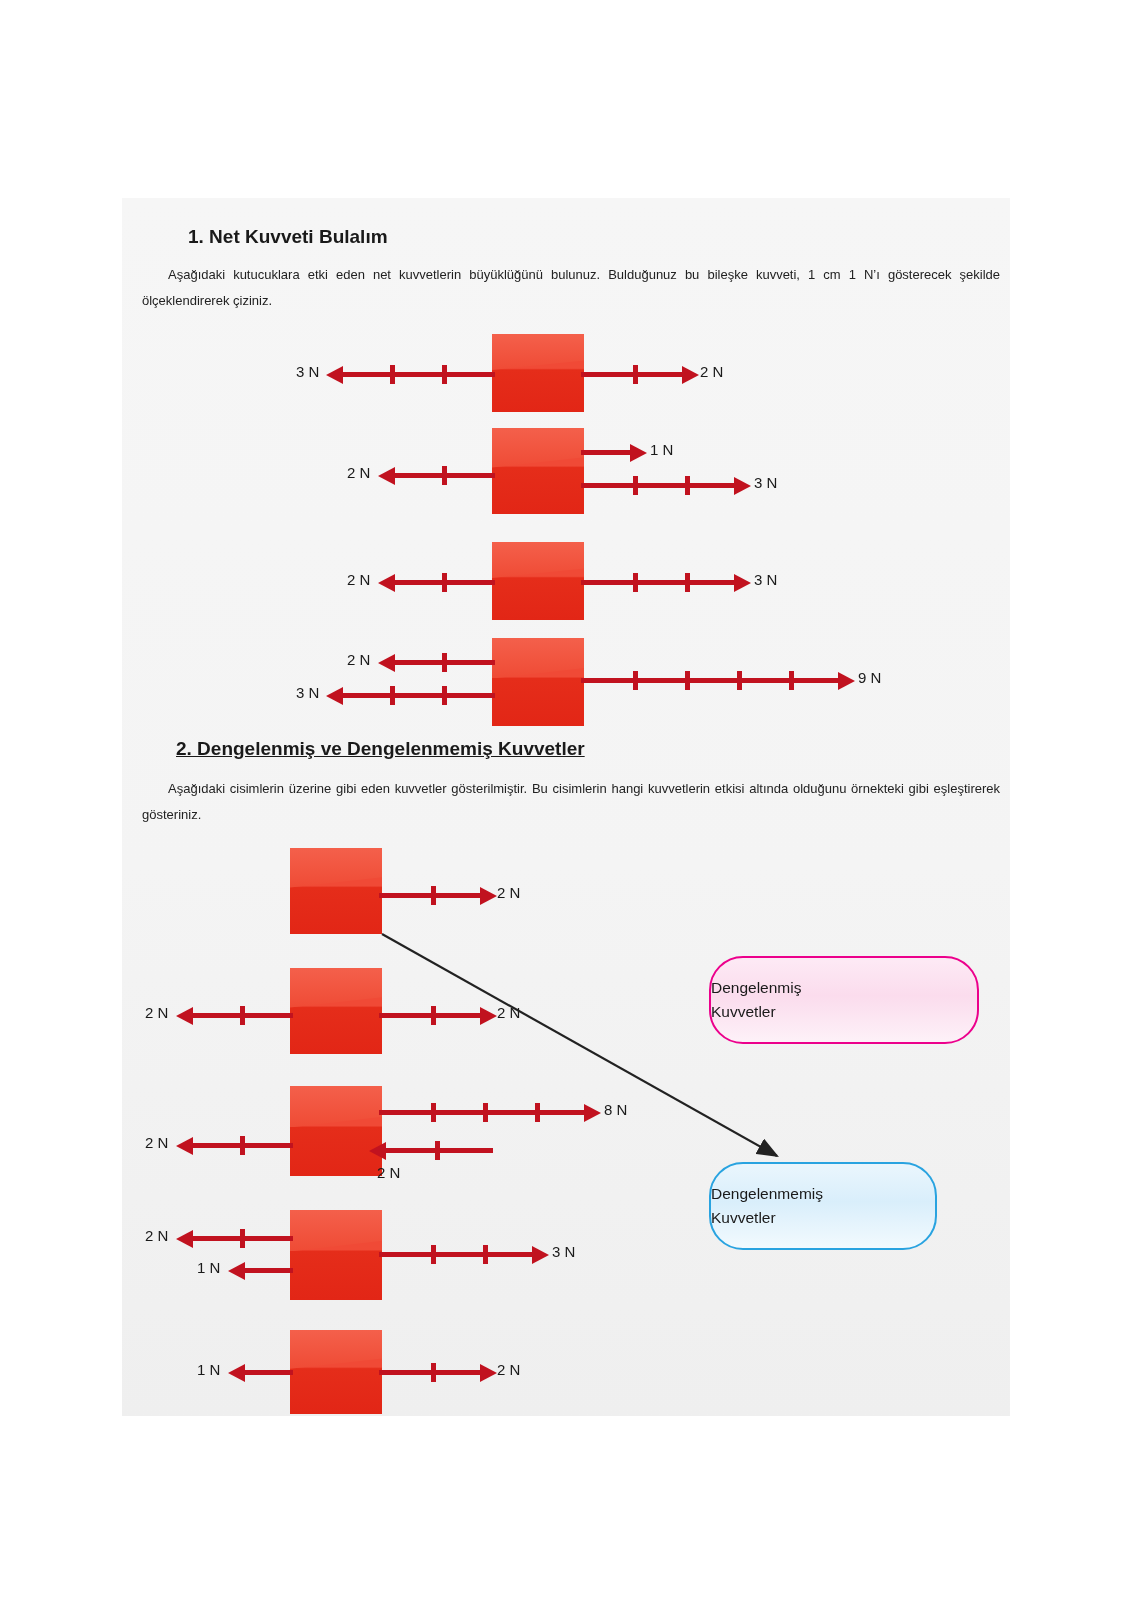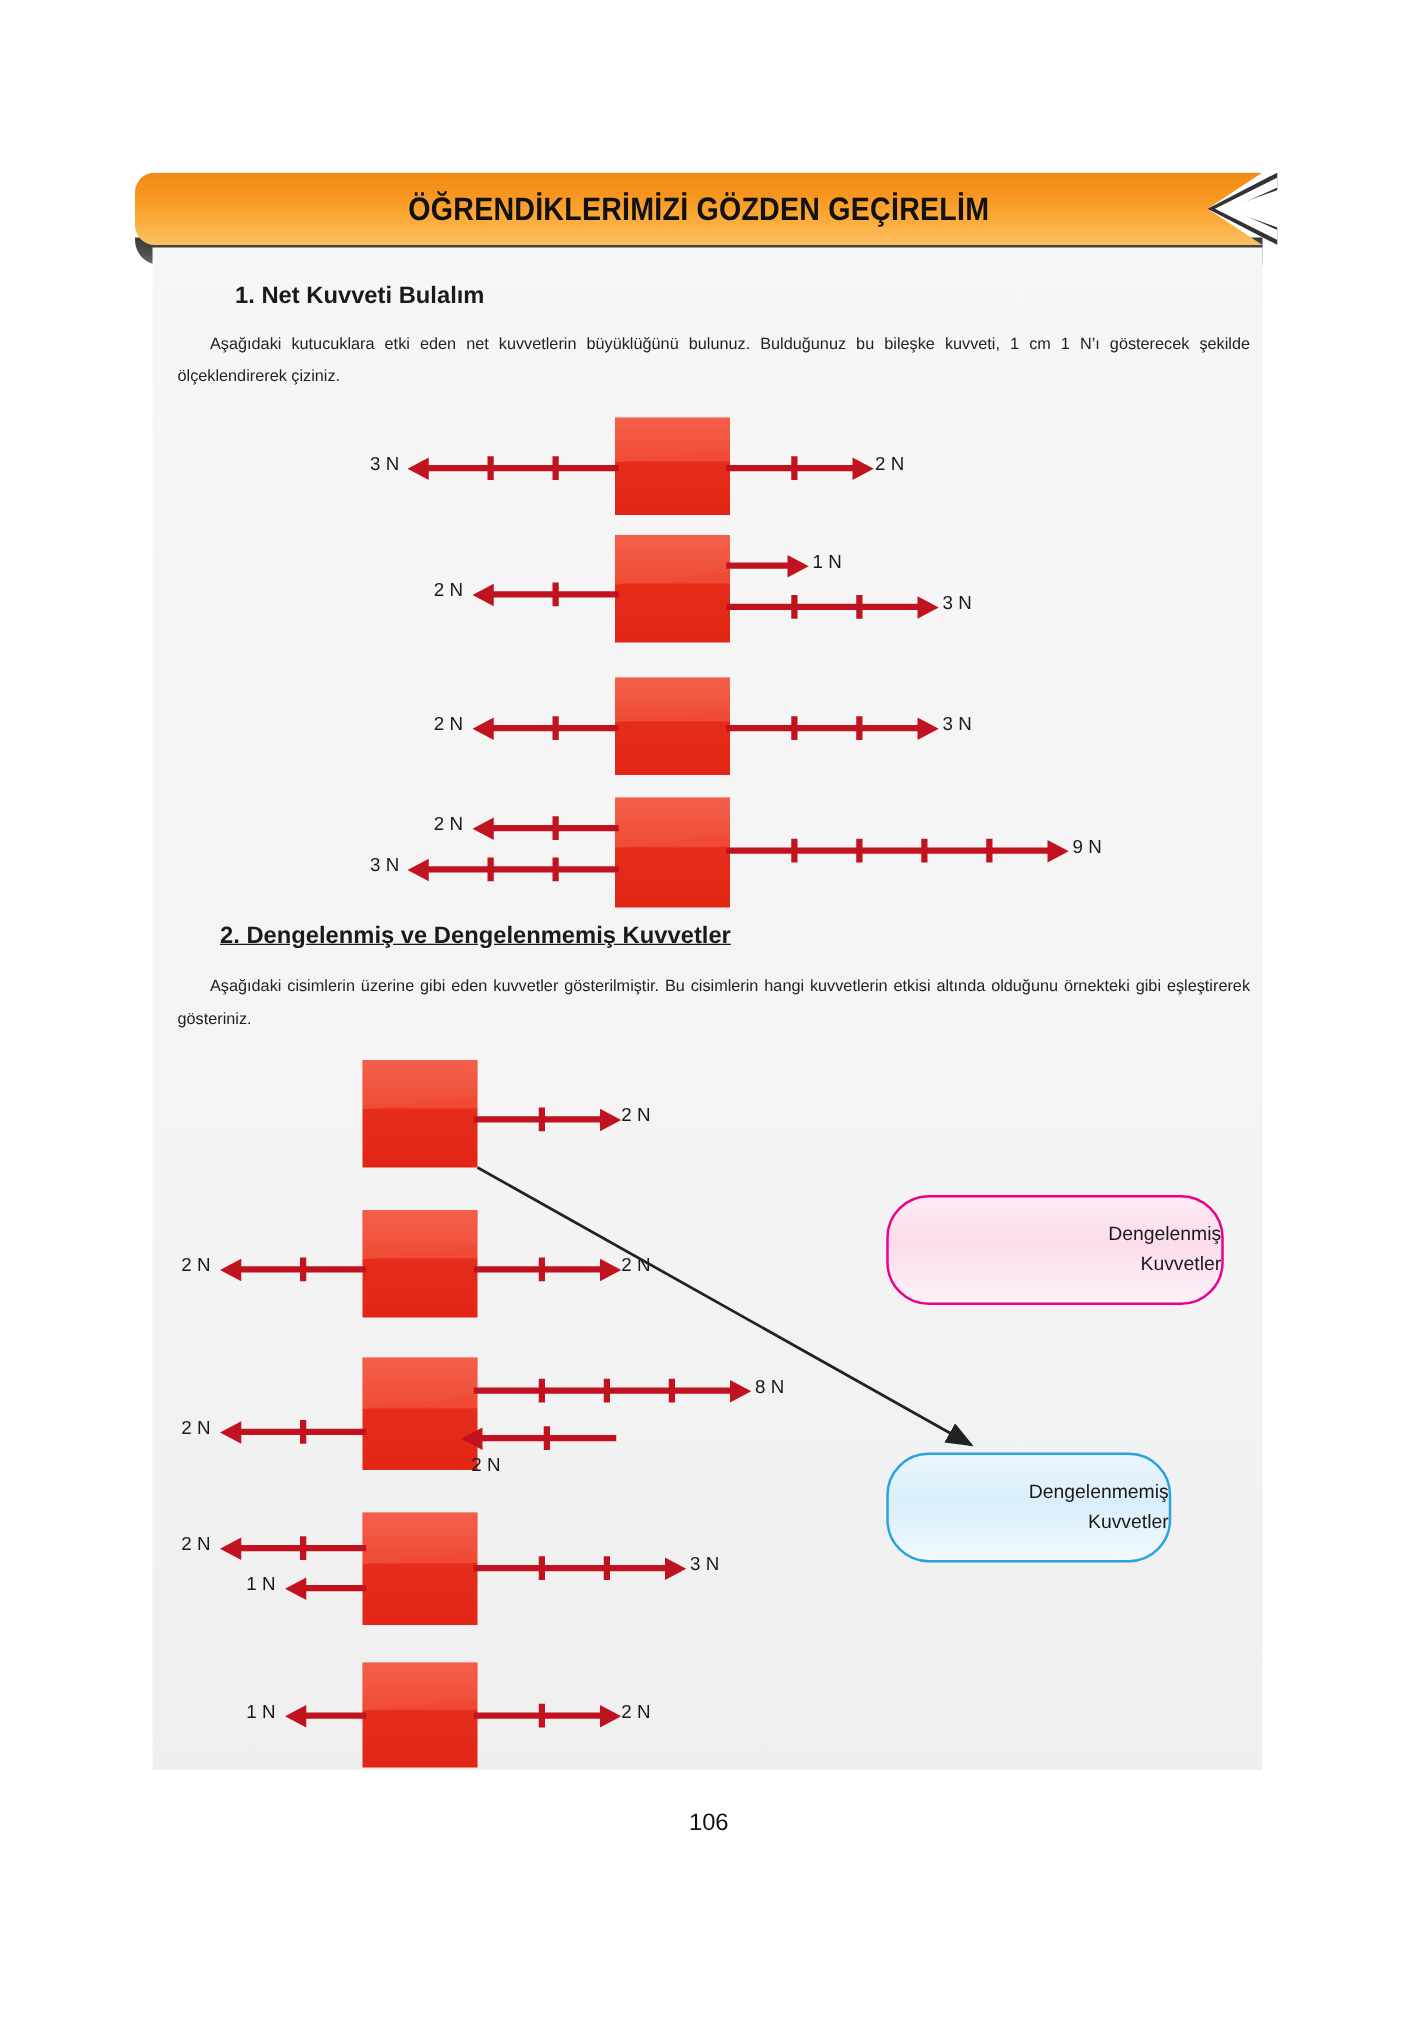--- a/index.html
+++ b/index.html
@@ -72,21 +72,21 @@
   .arrow.right .head { right:-14px; border-left:17px solid #c1121f; }
   .arrow.left  .head { left:-14px;  border-right:17px solid #c1121f; }
   .tick { position:absolute; top:-7px; width:5px; height:19px; background:#c1121f; }
   .lbl {
     position:absolute; font-size:15px; color:#1a1a1a; white-space:nowrap;
   }
 
   
   .cat {
     position:absolute; border-radius:34px;
-    display:flex; flex-direction:column; align-items:flex-end; justify-content:center;
+    display:flex; flex-direction:column; align-items:flex-start; justify-content:center;
     font-size:15.5px; color:#1a1a1a; line-height:24px; text-align:center;
   }
   .cat.pink {
     border:2px solid #ec008c;
     background: linear-gradient(180deg,#fdeaf5 0%, #fbdced 45%, #fdf1f8 100%);
   }
   .cat.blue {
     border:2px solid #29a3e0;
     background: linear-gradient(180deg,#eaf6fd 0%, #d9eefb 45%, #f2fafe 100%);
   }
@@ -97,30 +97,20 @@
   .pageno {
     position:absolute; left:0; top:1448px; width:1134px; text-align:center;
     font-size:19px; color:#111;
   }
 </style>
 </head>
 <body>
 
 <div class="page">
 
-  <div class="ribbon-wrap">
-    <div class="ribbon-shadow"></div>
-    <div class="ribbon">
-      <span class="ribbon-title">ÖĞRENDİKLERİMİZİ GÖZDEN GEÇİRELİM</span>
-    </div>
-    <svg class="ribbon-notch" viewBox="0 0 60 58">
-      <polygon points="60,0 60,14 18,29 60,44 60,58 4,29" fill="#333333"></polygon>
-      <polygon points="60,4 60,12 22,29 60,46 60,54 10,29" fill="#ffffff"></polygon>
-    </svg>
-  </div>
 
   <div class="panel">
   <div class="panel-inner">
 
     <h2 class="sec" style="left:66px; top:28px;">1. Net Kuvveti Bulalım</h2>
     <p class="para" style="left:20px; top:64px; width:858px;"><span class="indent"></span><span>Aşağıdaki kutucuklara etki eden net kuvvetlerin büyüklüğünü bulunuz. Bulduğunuz bu bileşke kuvveti, 1 cm 1 N’ı gösterecek şekilde ölçeklendirerek çiziniz.</span></p>
 
     <div class="fig" style="left:170px; top:132px; width:620px; height:86px;">
       <div class="box shear" style="left:200px; top:4px; width:92px; height:78px;"></div>
       <div class="arrow left" style="left:48px; top:42px; width:155px;">
@@ -286,15 +276,14 @@
         <marker id="blkhead" markerWidth="10" markerHeight="8" refX="9" refY="4" orient="auto" markerUnits="strokeWidth">
           <path d="M0,0 L10,4 L0,8 z" fill="#222222"></path>
         </marker>
       </defs>
       <line x1="260" y1="736" x2="655" y2="958" stroke="#222222" stroke-width="2.2" marker-end="url(#blkhead)"></line>
     </svg>
 
   </div>
   </div>
 
-  <div class="pageno">106</div>
 
 </div>
 
 </body></html>

